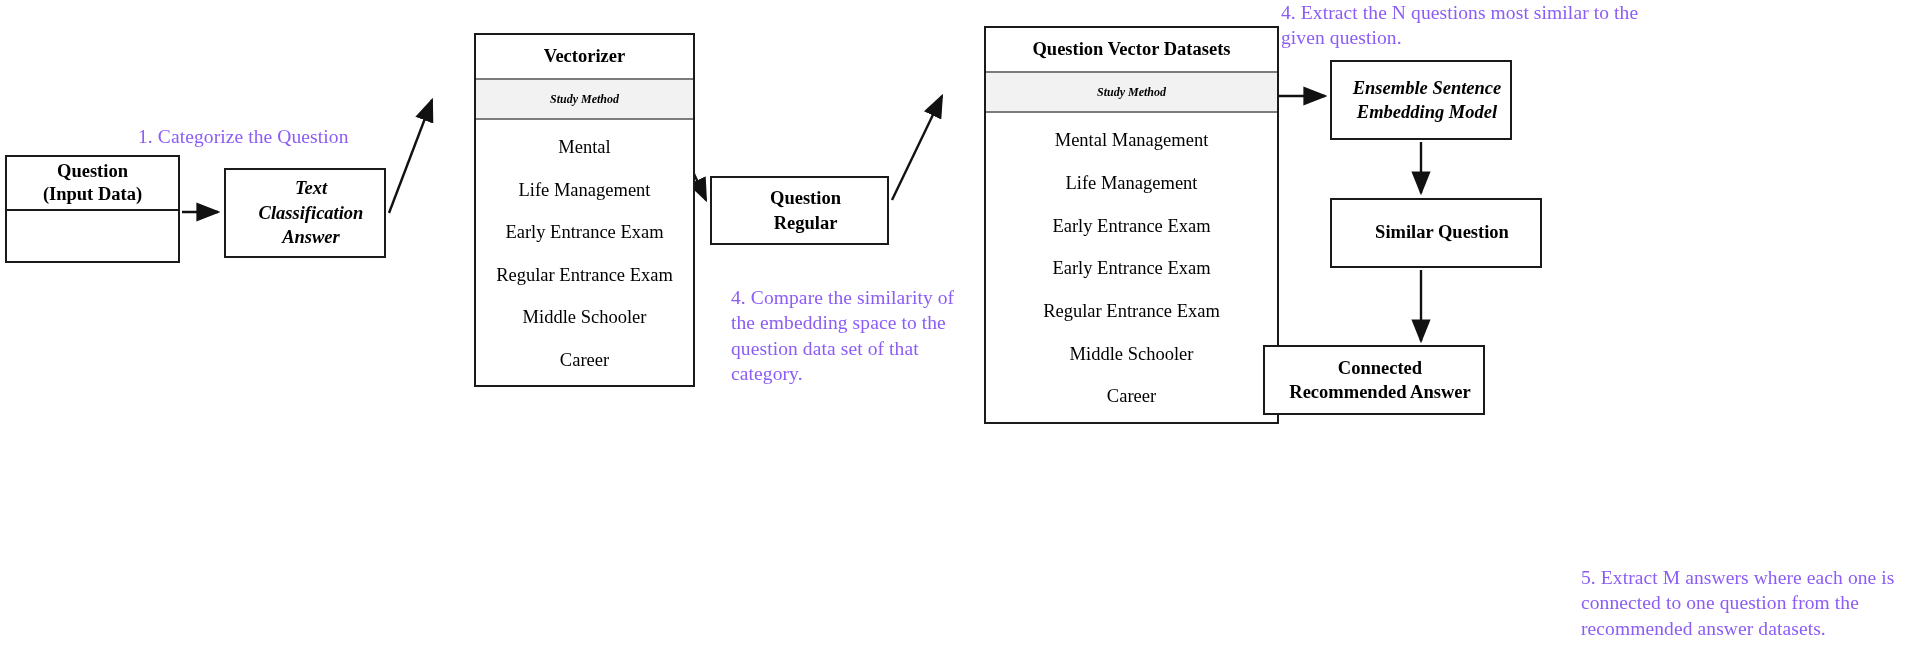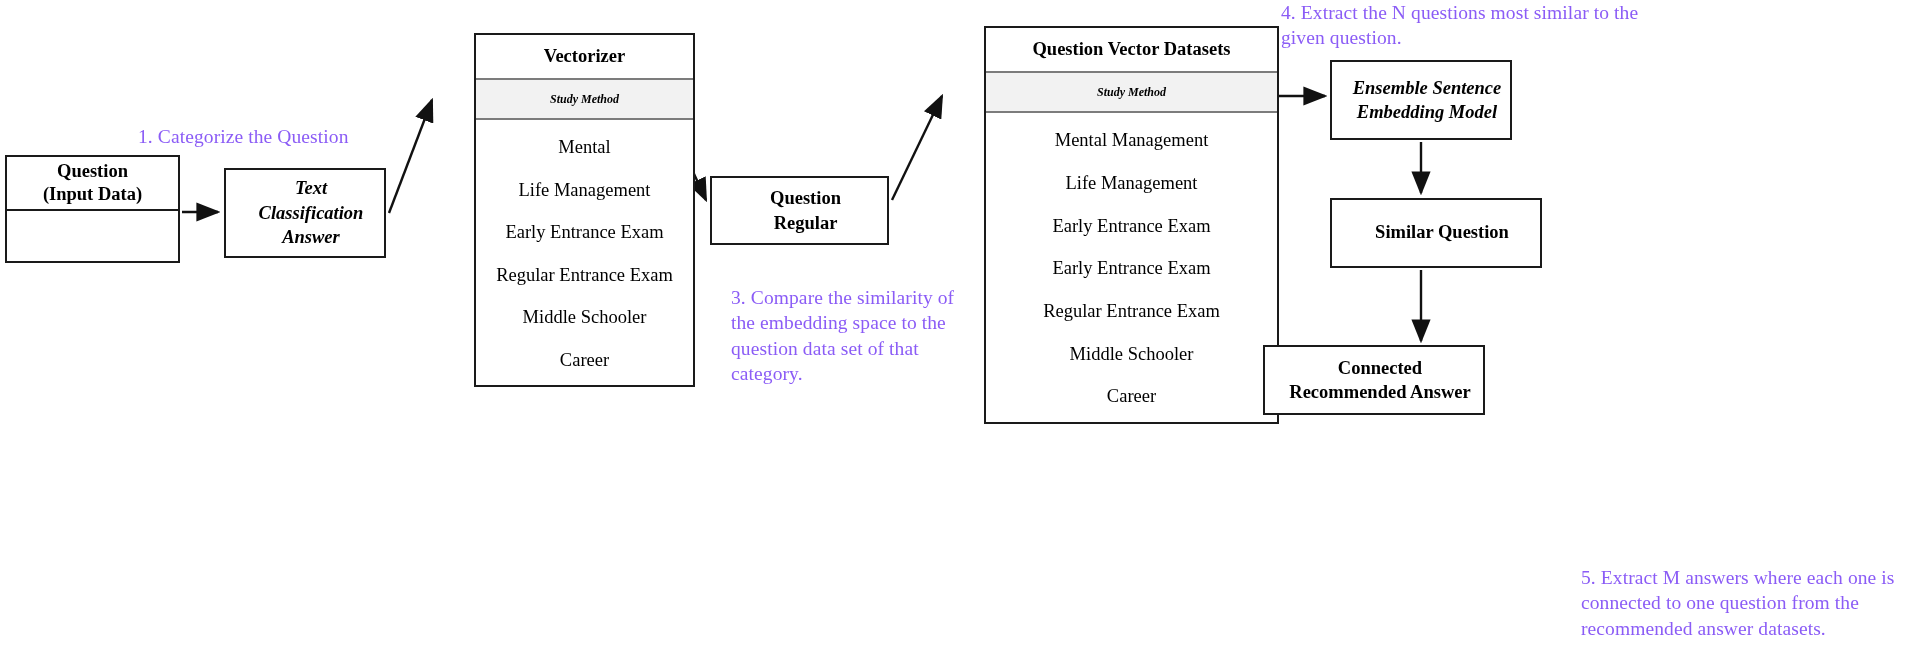--- a/index.html
+++ b/index.html
@@ -255,17 +255,17 @@
   </div>
 
   <div class="node node-center" id="cra-box">
     <div>
       <div>Connected</div>
       <div>Recommended Answer</div>
     </div>
   </div>
 
   <div class="annotation" id="ann1">1. Categorize the Question</div>
-  <div class="annotation" id="ann3">3. Compare the similarity of the embedding space to the question data set of that category.</div>
+  <div class="annotation" id="ann3">4. Compare the similarity of the embedding space to the question data set of that category.</div>
   <div class="annotation" id="ann4">4. Extract the N questions most similar to the given question.</div>
   <div class="annotation" id="ann5">5. Extract M answers where each one is connected to one question from the recommended answer datasets.</div>
 
 </div>
 
 </body></html>

